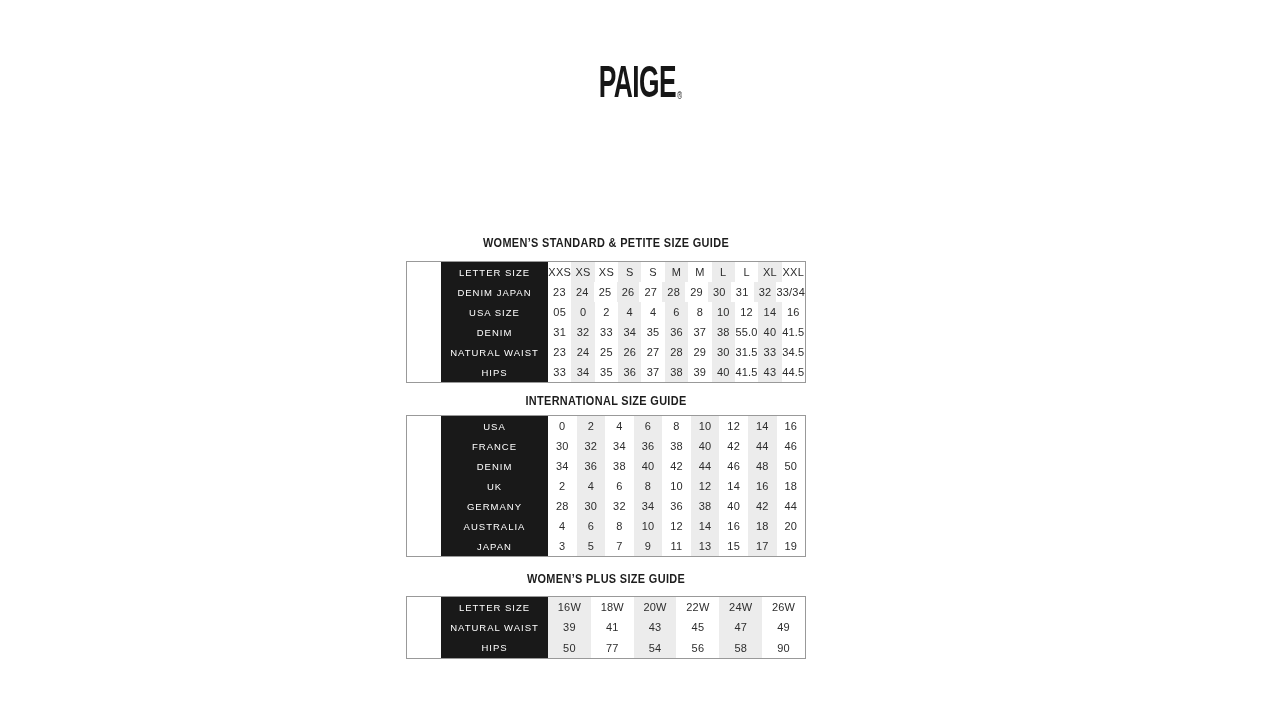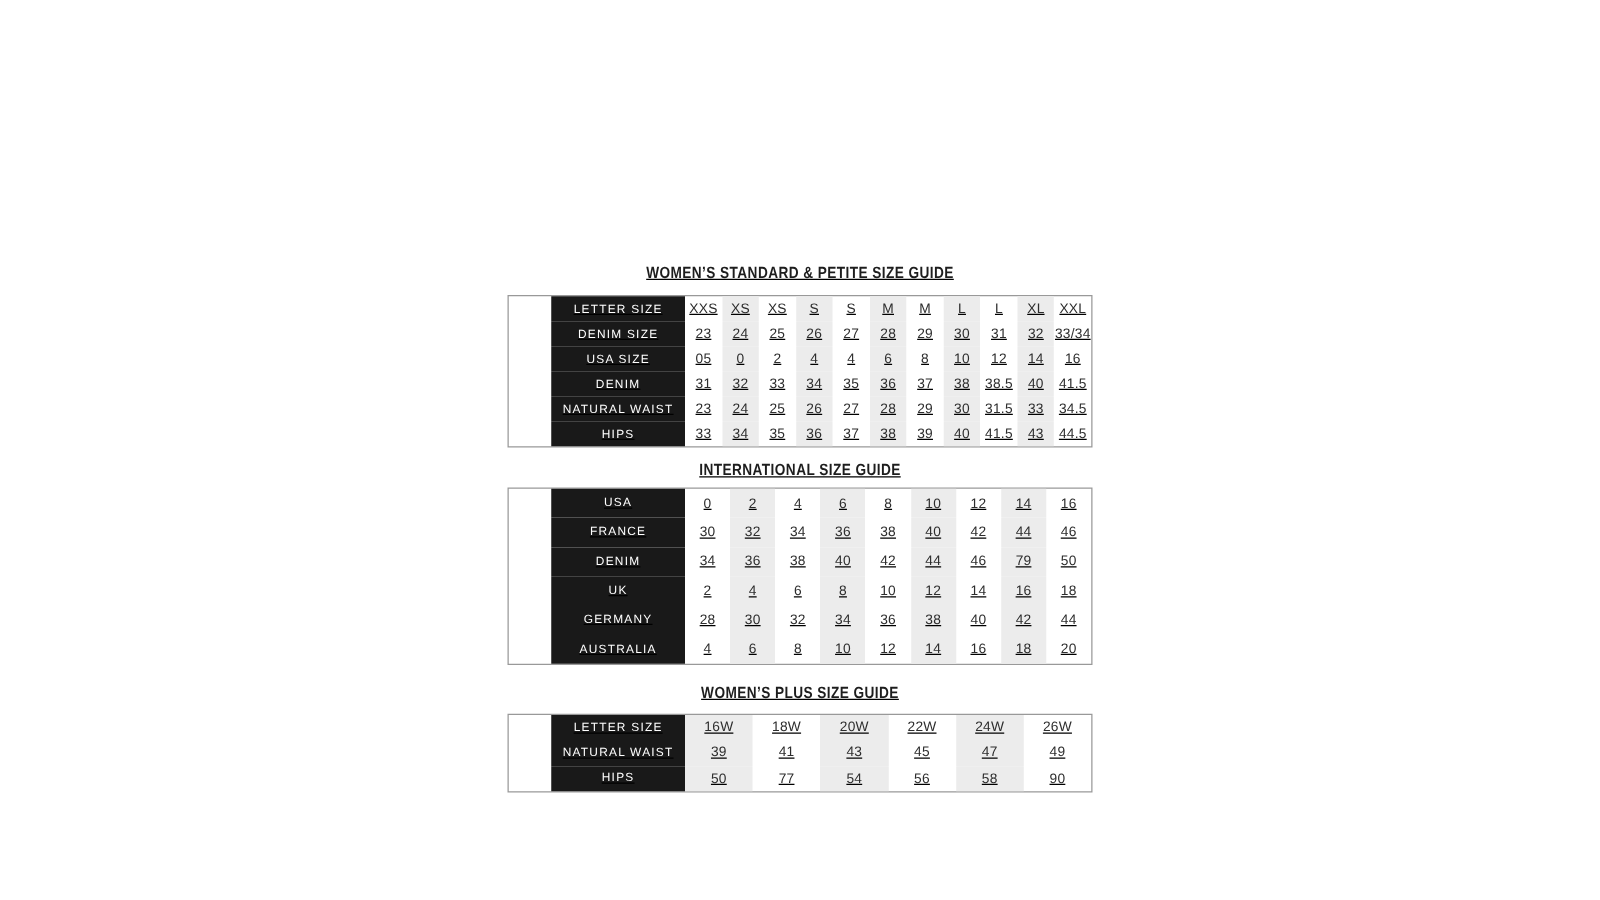--- a/index.html
+++ b/index.html
@@ -42,23 +42,22 @@
     font-size: 11px;
     line-height: 11px;
     margin: 0 0 3px 2px;
     color: var(--ink, #161616);
   }
 
   
   .content {
     position: absolute;
     left: 406px;
-    top: 211px;
-    width: 468px;
-    text-decoration: underline;
+    top: 236px;
+    width: 400px;
   }
   .guide-title {
     margin: 0;
     font-size: 13px;
     font-weight: bold;
     line-height: 14px;
     letter-spacing: 0.4px;
     text-align: center;
     color: var(--title-text, #1d1d1d);
     transform: scaleX(0.84);
@@ -103,20 +102,26 @@
     color: var(--cell-text, #2d2d2d);
     white-space: nowrap;
   }
   .tcell.stripe { background: var(--stripe, #ececec); }
 </style>
 </head>
 <body>
 
 <div class="page">
 
+  <header class="logo">
+    <div class="logo-mark">
+      <span class="logo-text">PAIGE</span>
+      <span class="logo-reg">®</span>
+    </div>
+  </header>
 
   <main class="content">
 
     <section class="sec-0">
       <h2 class="guide-title">WOMEN’S STANDARD &amp; PETITE SIZE GUIDE</h2>
       <div class="size-table" data-table-index="0">
           <div class="trow">
             <div class="tlabel">LETTER SIZE</div>
             <div class="tcell">XXS</div>
             <div class="tcell stripe">XS</div>
@@ -124,21 +129,21 @@
             <div class="tcell stripe">S</div>
             <div class="tcell">S</div>
             <div class="tcell stripe">M</div>
             <div class="tcell">M</div>
             <div class="tcell stripe">L</div>
             <div class="tcell">L</div>
             <div class="tcell stripe">XL</div>
             <div class="tcell">XXL</div>
           </div>
           <div class="trow">
-            <div class="tlabel">DENIM SIZE</div>
+            <div class="tlabel">DENIM JAPAN</div>
             <div class="tcell">23</div>
             <div class="tcell stripe">24</div>
             <div class="tcell">25</div>
             <div class="tcell stripe">26</div>
             <div class="tcell">27</div>
             <div class="tcell stripe">28</div>
             <div class="tcell">29</div>
             <div class="tcell stripe">30</div>
             <div class="tcell">31</div>
             <div class="tcell stripe">32</div>
@@ -161,21 +166,21 @@
           <div class="trow">
             <div class="tlabel">DENIM</div>
             <div class="tcell">31</div>
             <div class="tcell stripe">32</div>
             <div class="tcell">33</div>
             <div class="tcell stripe">34</div>
             <div class="tcell">35</div>
             <div class="tcell stripe">36</div>
             <div class="tcell">37</div>
             <div class="tcell stripe">38</div>
-            <div class="tcell">38.5</div>
+            <div class="tcell">55.0</div>
             <div class="tcell stripe">40</div>
             <div class="tcell">41.5</div>
           </div>
           <div class="trow">
             <div class="tlabel">NATURAL WAIST</div>
             <div class="tcell">23</div>
             <div class="tcell stripe">24</div>
             <div class="tcell">25</div>
             <div class="tcell stripe">26</div>
             <div class="tcell">27</div>
@@ -232,21 +237,21 @@
           </div>
           <div class="trow">
             <div class="tlabel">DENIM</div>
             <div class="tcell">34</div>
             <div class="tcell stripe">36</div>
             <div class="tcell">38</div>
             <div class="tcell stripe">40</div>
             <div class="tcell">42</div>
             <div class="tcell stripe">44</div>
             <div class="tcell">46</div>
-            <div class="tcell stripe">79</div>
+            <div class="tcell stripe">48</div>
             <div class="tcell">50</div>
           </div>
           <div class="trow">
             <div class="tlabel">UK</div>
             <div class="tcell">2</div>
             <div class="tcell stripe">4</div>
             <div class="tcell">6</div>
             <div class="tcell stripe">8</div>
             <div class="tcell">10</div>
             <div class="tcell stripe">12</div>
@@ -271,20 +276,32 @@
             <div class="tcell">4</div>
             <div class="tcell stripe">6</div>
             <div class="tcell">8</div>
             <div class="tcell stripe">10</div>
             <div class="tcell">12</div>
             <div class="tcell stripe">14</div>
             <div class="tcell">16</div>
             <div class="tcell stripe">18</div>
             <div class="tcell">20</div>
           </div>
+          <div class="trow">
+            <div class="tlabel">JAPAN</div>
+            <div class="tcell">3</div>
+            <div class="tcell stripe">5</div>
+            <div class="tcell">7</div>
+            <div class="tcell stripe">9</div>
+            <div class="tcell">11</div>
+            <div class="tcell stripe">13</div>
+            <div class="tcell">15</div>
+            <div class="tcell stripe">17</div>
+            <div class="tcell">19</div>
+          </div>
         </div>
     </section>
 
     <section class="sec-2">
       <h2 class="guide-title">WOMEN’S PLUS SIZE GUIDE</h2>
       <div class="size-table" data-table-index="2">
           <div class="trow">
             <div class="tlabel">LETTER SIZE</div>
             <div class="tcell stripe">16W</div>
             <div class="tcell">18W</div>

